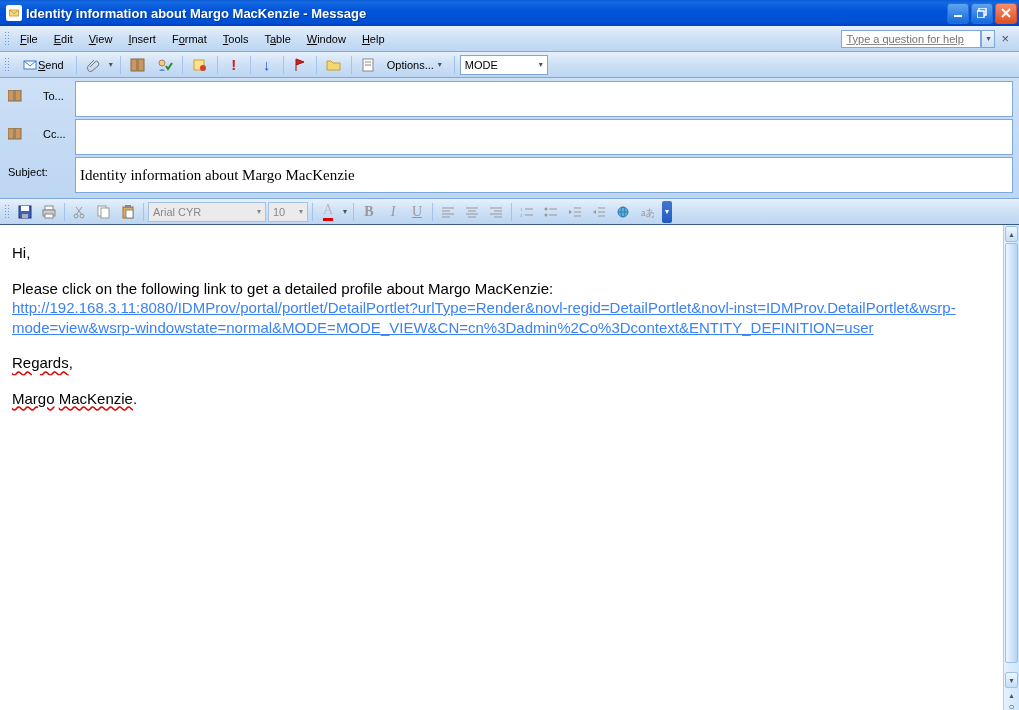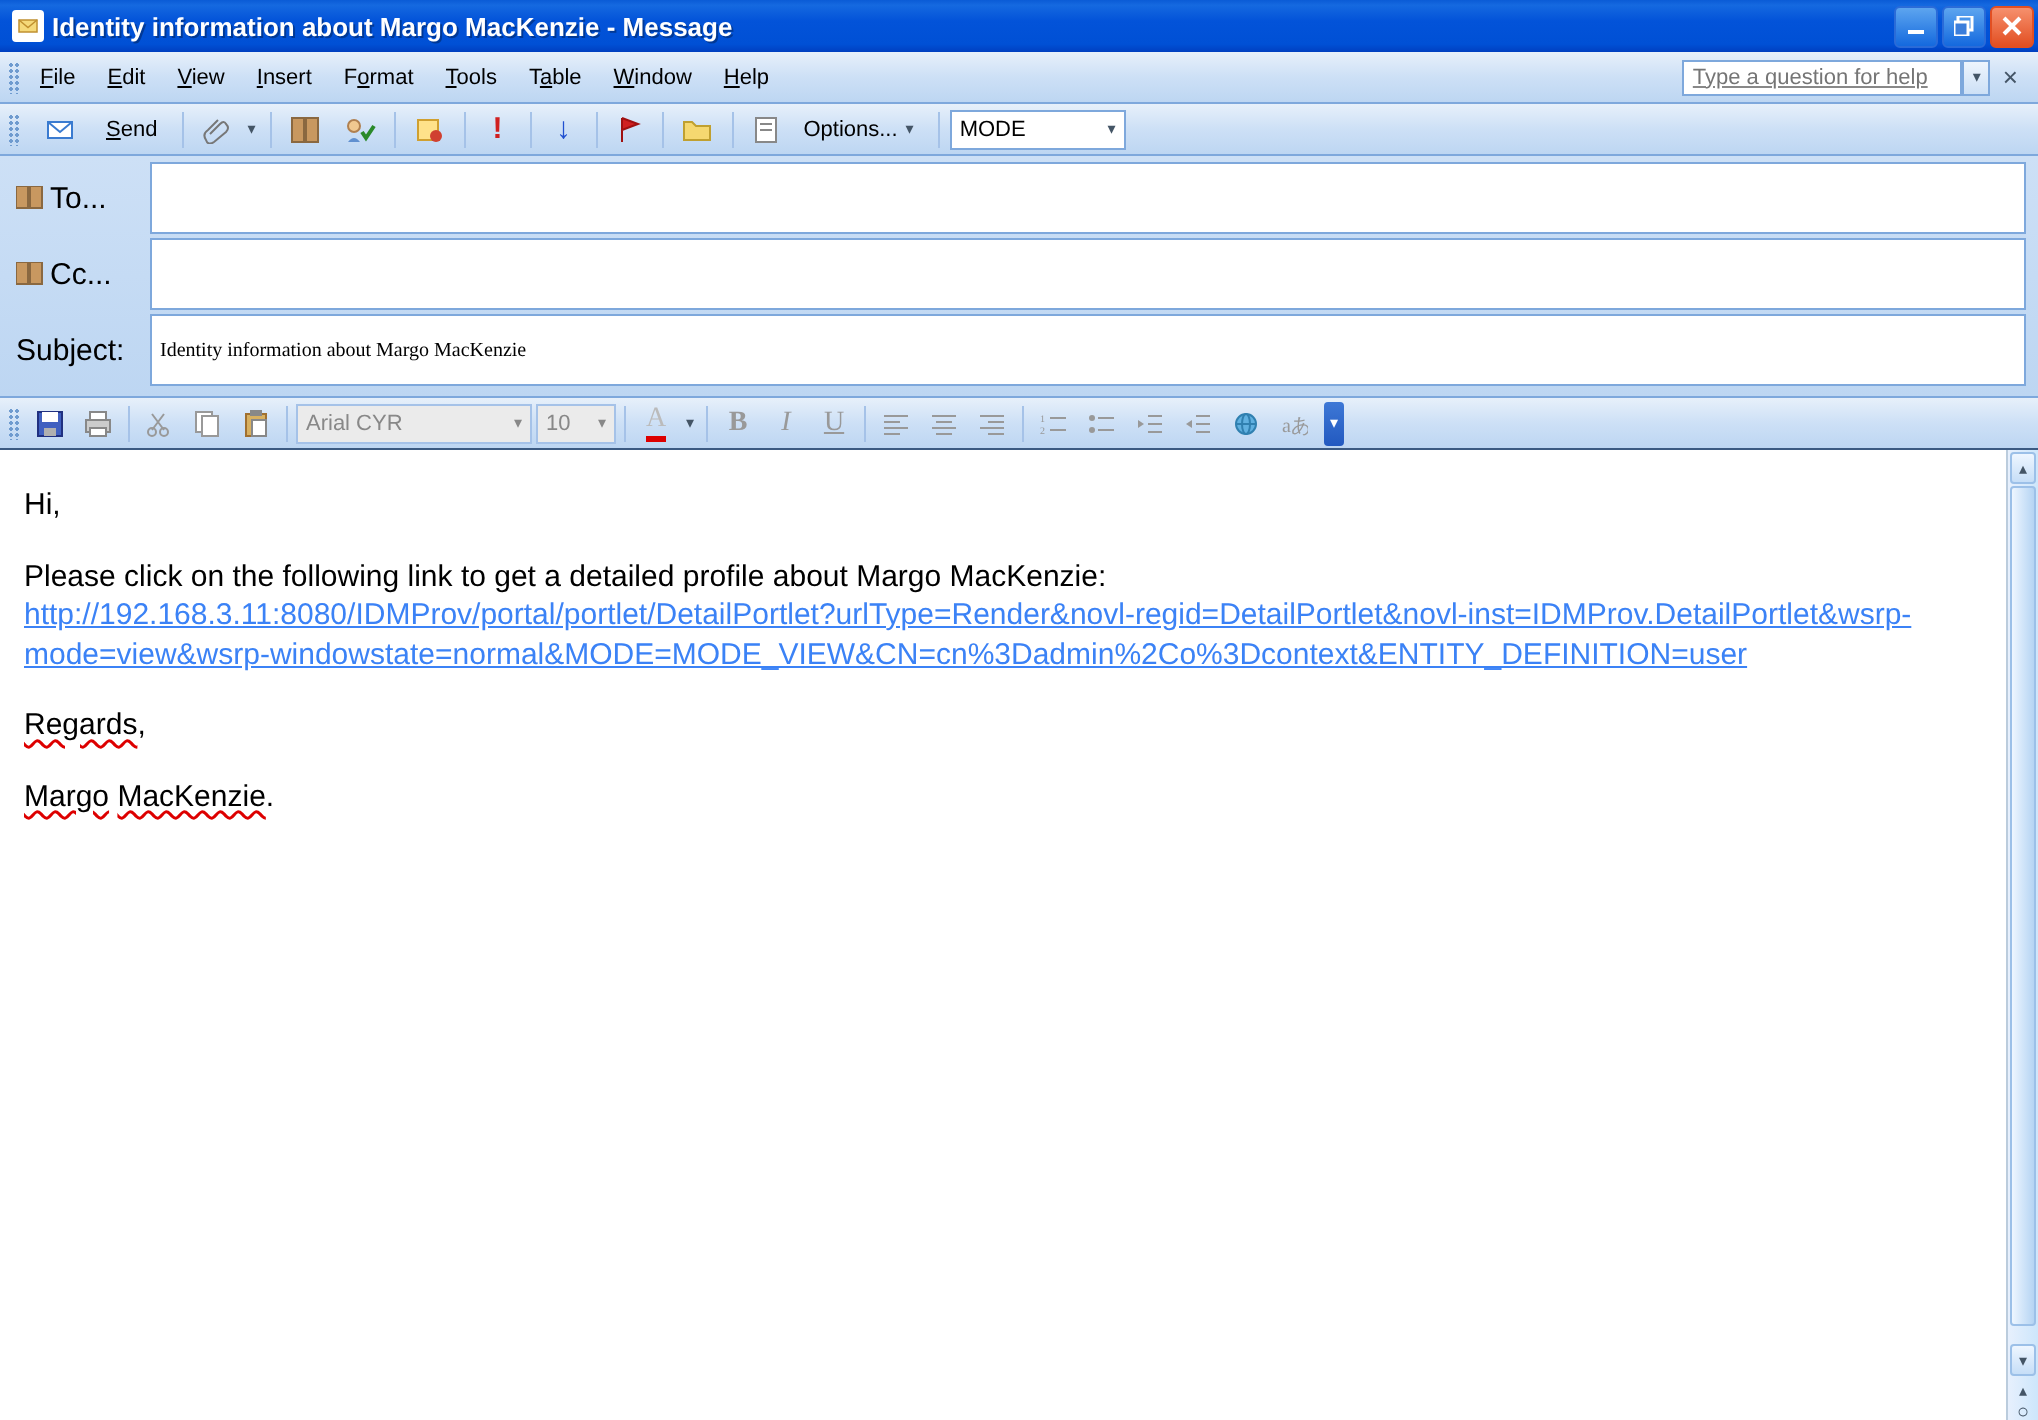--- a/index.html
+++ b/index.html
@@ -22,31 +22,31 @@
 .menubar .spacer { flex: 1; }
 .help-box { width: 140px; height: 18px; background: #fff; border: 1px solid #7ea8dc; padding: 1px 4px; color: #888; font-size: 11px; text-decoration: underline; }
 .help-dd { width: 14px; height: 18px; border: 1px solid #7ea8dc; background: linear-gradient(to bottom, #eef5fd, #cde0f6); display: flex; align-items: center; justify-content: center; }
 .menubar .close-x { padding: 0 6px; font-size: 13px; color: #456; cursor: pointer; }
 
 
 .toolbar { height: 26px; background: linear-gradient(to bottom, #e7f0fa, #cde0f6 50%, #bdd6f2); display: flex; align-items: center; padding: 0 4px; gap: 3px; border-bottom: 1px solid #7ea8dc; }
 .tb-btn { height: 22px; min-width: 22px; padding: 0 3px; display: flex; align-items: center; justify-content: center; border: 1px solid transparent; border-radius: 2px; cursor: pointer; }
 .tb-sep { width: 1px; height: 18px; background: #a5c2e8; margin: 0 2px; }
 .tb-dd-arrow { font-size: 8px; color: #456; padding: 0 2px; }
-.send-btn { display: flex; align-items: center; gap: 15px; padding: 0 6px; }
+.send-btn { display: flex; align-items: center; gap: 0; padding: 0 6px; }
 .options-btn { display: flex; align-items: center; gap: 2px; padding: 0 4px; font-size: 11px; }
 .format-dd { width: 88px; height: 20px; background: #fff; border: 1px solid #7ea8dc; display: flex; align-items: center; padding: 0 4px; font-size: 11px; }
 .format-dd .dd-arrow { margin-left: auto; font-size: 8px; color: #456; }
 
 
 .addr-area { background: linear-gradient(to bottom, #cde0f6, #bdd6f2); padding: 3px 6px 3px 3px; border-bottom: 1px solid #7ea8dc; }
 .addr-row { display: flex; align-items: center; margin-bottom: 2px; }
-.addr-label { width: 72px; height: 20px; display: flex; align-items: center; gap: 3px; padding: 0 4px; cursor: pointer; border: 1px solid transparent; border-radius: 2px; font-size: 15px; }
+.addr-label { width: 72px; height: 20px; display: flex; align-items: flex-start; gap: 21px; padding: 0 4px; cursor: pointer; border: 1px solid transparent; border-radius: 2px; font-size: 11px; }
 .addr-label.subj { cursor: default; }
-.addr-input { flex: 1; height: 36px; border: 1px solid #7ea8dc; background: #fff; padding: 12px 4px; font-family: Tahoma; font-size: 10px; outline: none; }
+.addr-input { flex: 1; height: 36px; border: 1px solid #7ea8dc; background: #fff; padding: 12px 4px; font-family: Tahoma; font-size: 15px; outline: none; }
 
 
 .toolbar2 { height: 26px; background: linear-gradient(to bottom, #e7f0fa, #cde0f6 50%, #bdd6f2); display: flex; align-items: center; padding: 12px 4px; gap: 2px; border-bottom: 1px solid #3b5a82; }
 .font-dd, .size-dd { height: 20px; border: 1px solid #a5c2e8; background: #ebebeb; color: #888; display: flex; align-items: center; padding: 0 4px; font-size: 11px; }
 .font-dd { width: 118px; }
 .size-dd { width: 40px; }
 .font-dd .dd-arrow, .size-dd .dd-arrow { margin-left: auto; font-size: 8px; }
 .fmt-btn { width: 22px; height: 22px; display: flex; align-items: center; justify-content: center; border: 1px solid transparent; border-radius: 2px; color: #999; font-family: 'Times New Roman'; font-size: 14px; }
 .tb-end { width: 10px; height: 22px; background: linear-gradient(to bottom, #3e78d6, #2259c0); border-radius: 2px; display: flex; align-items: center; justify-content: center; color: #fff; font-size: 8px; margin-left: 2px; }
 

